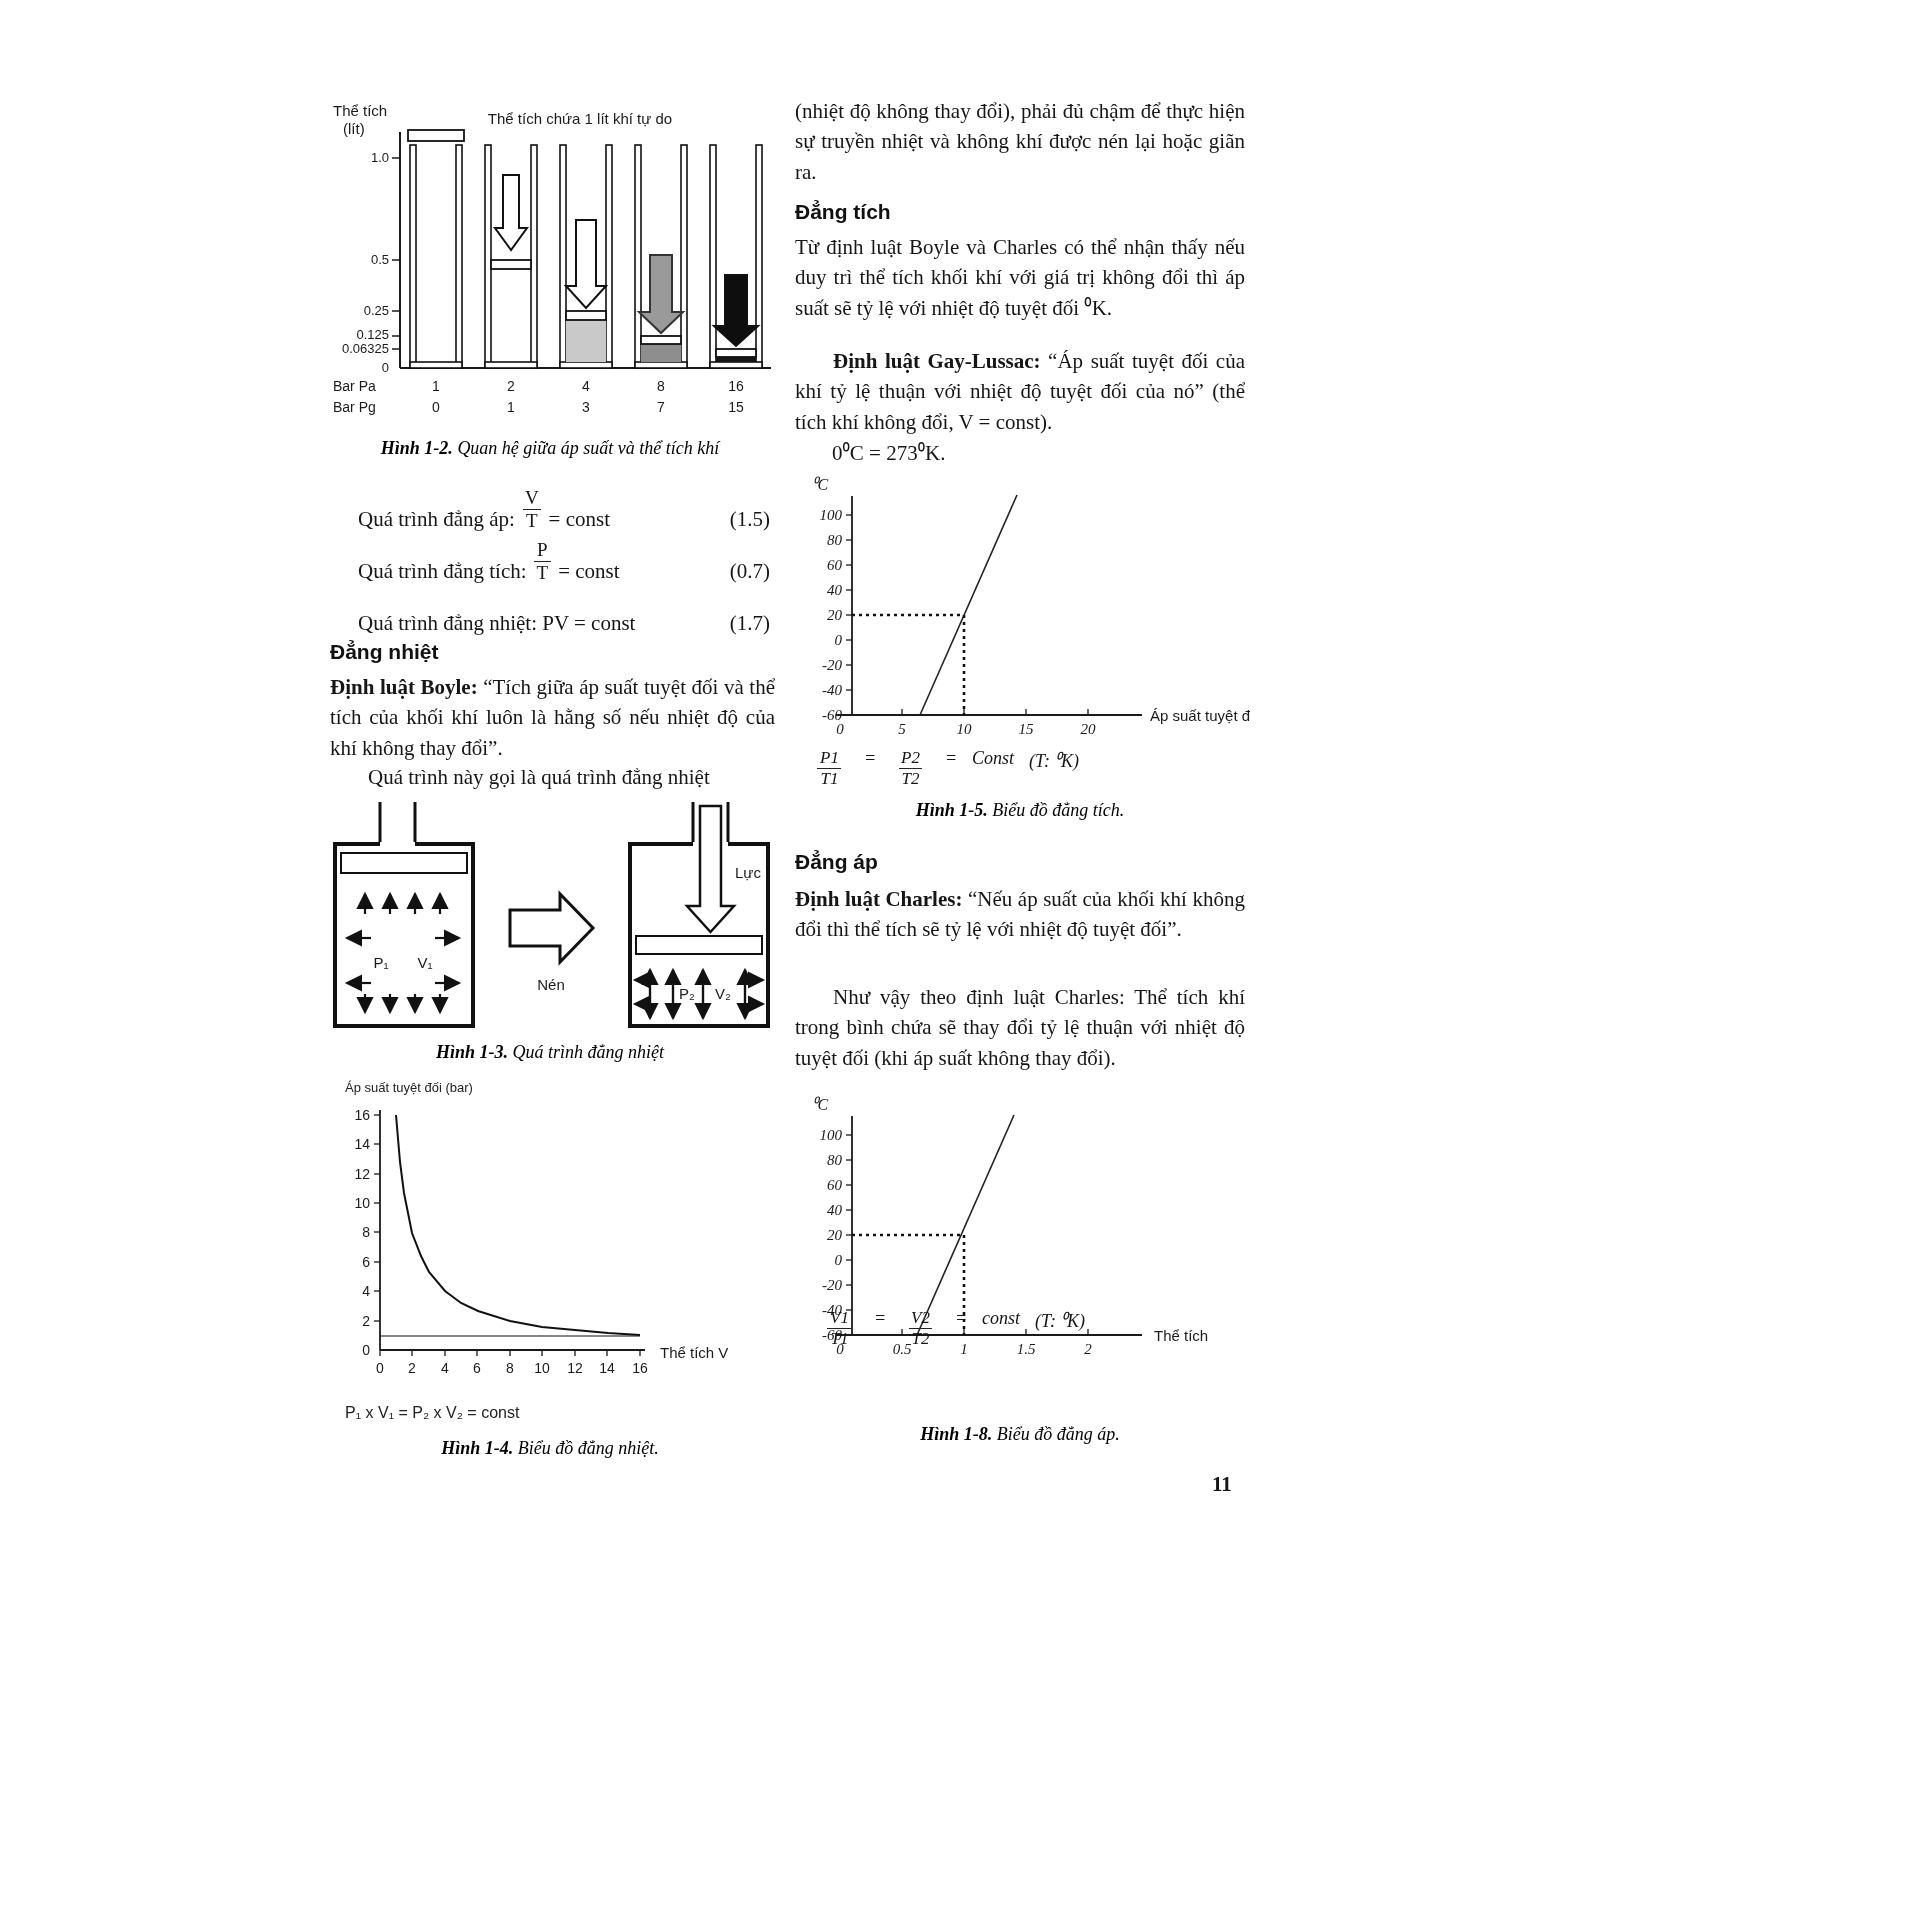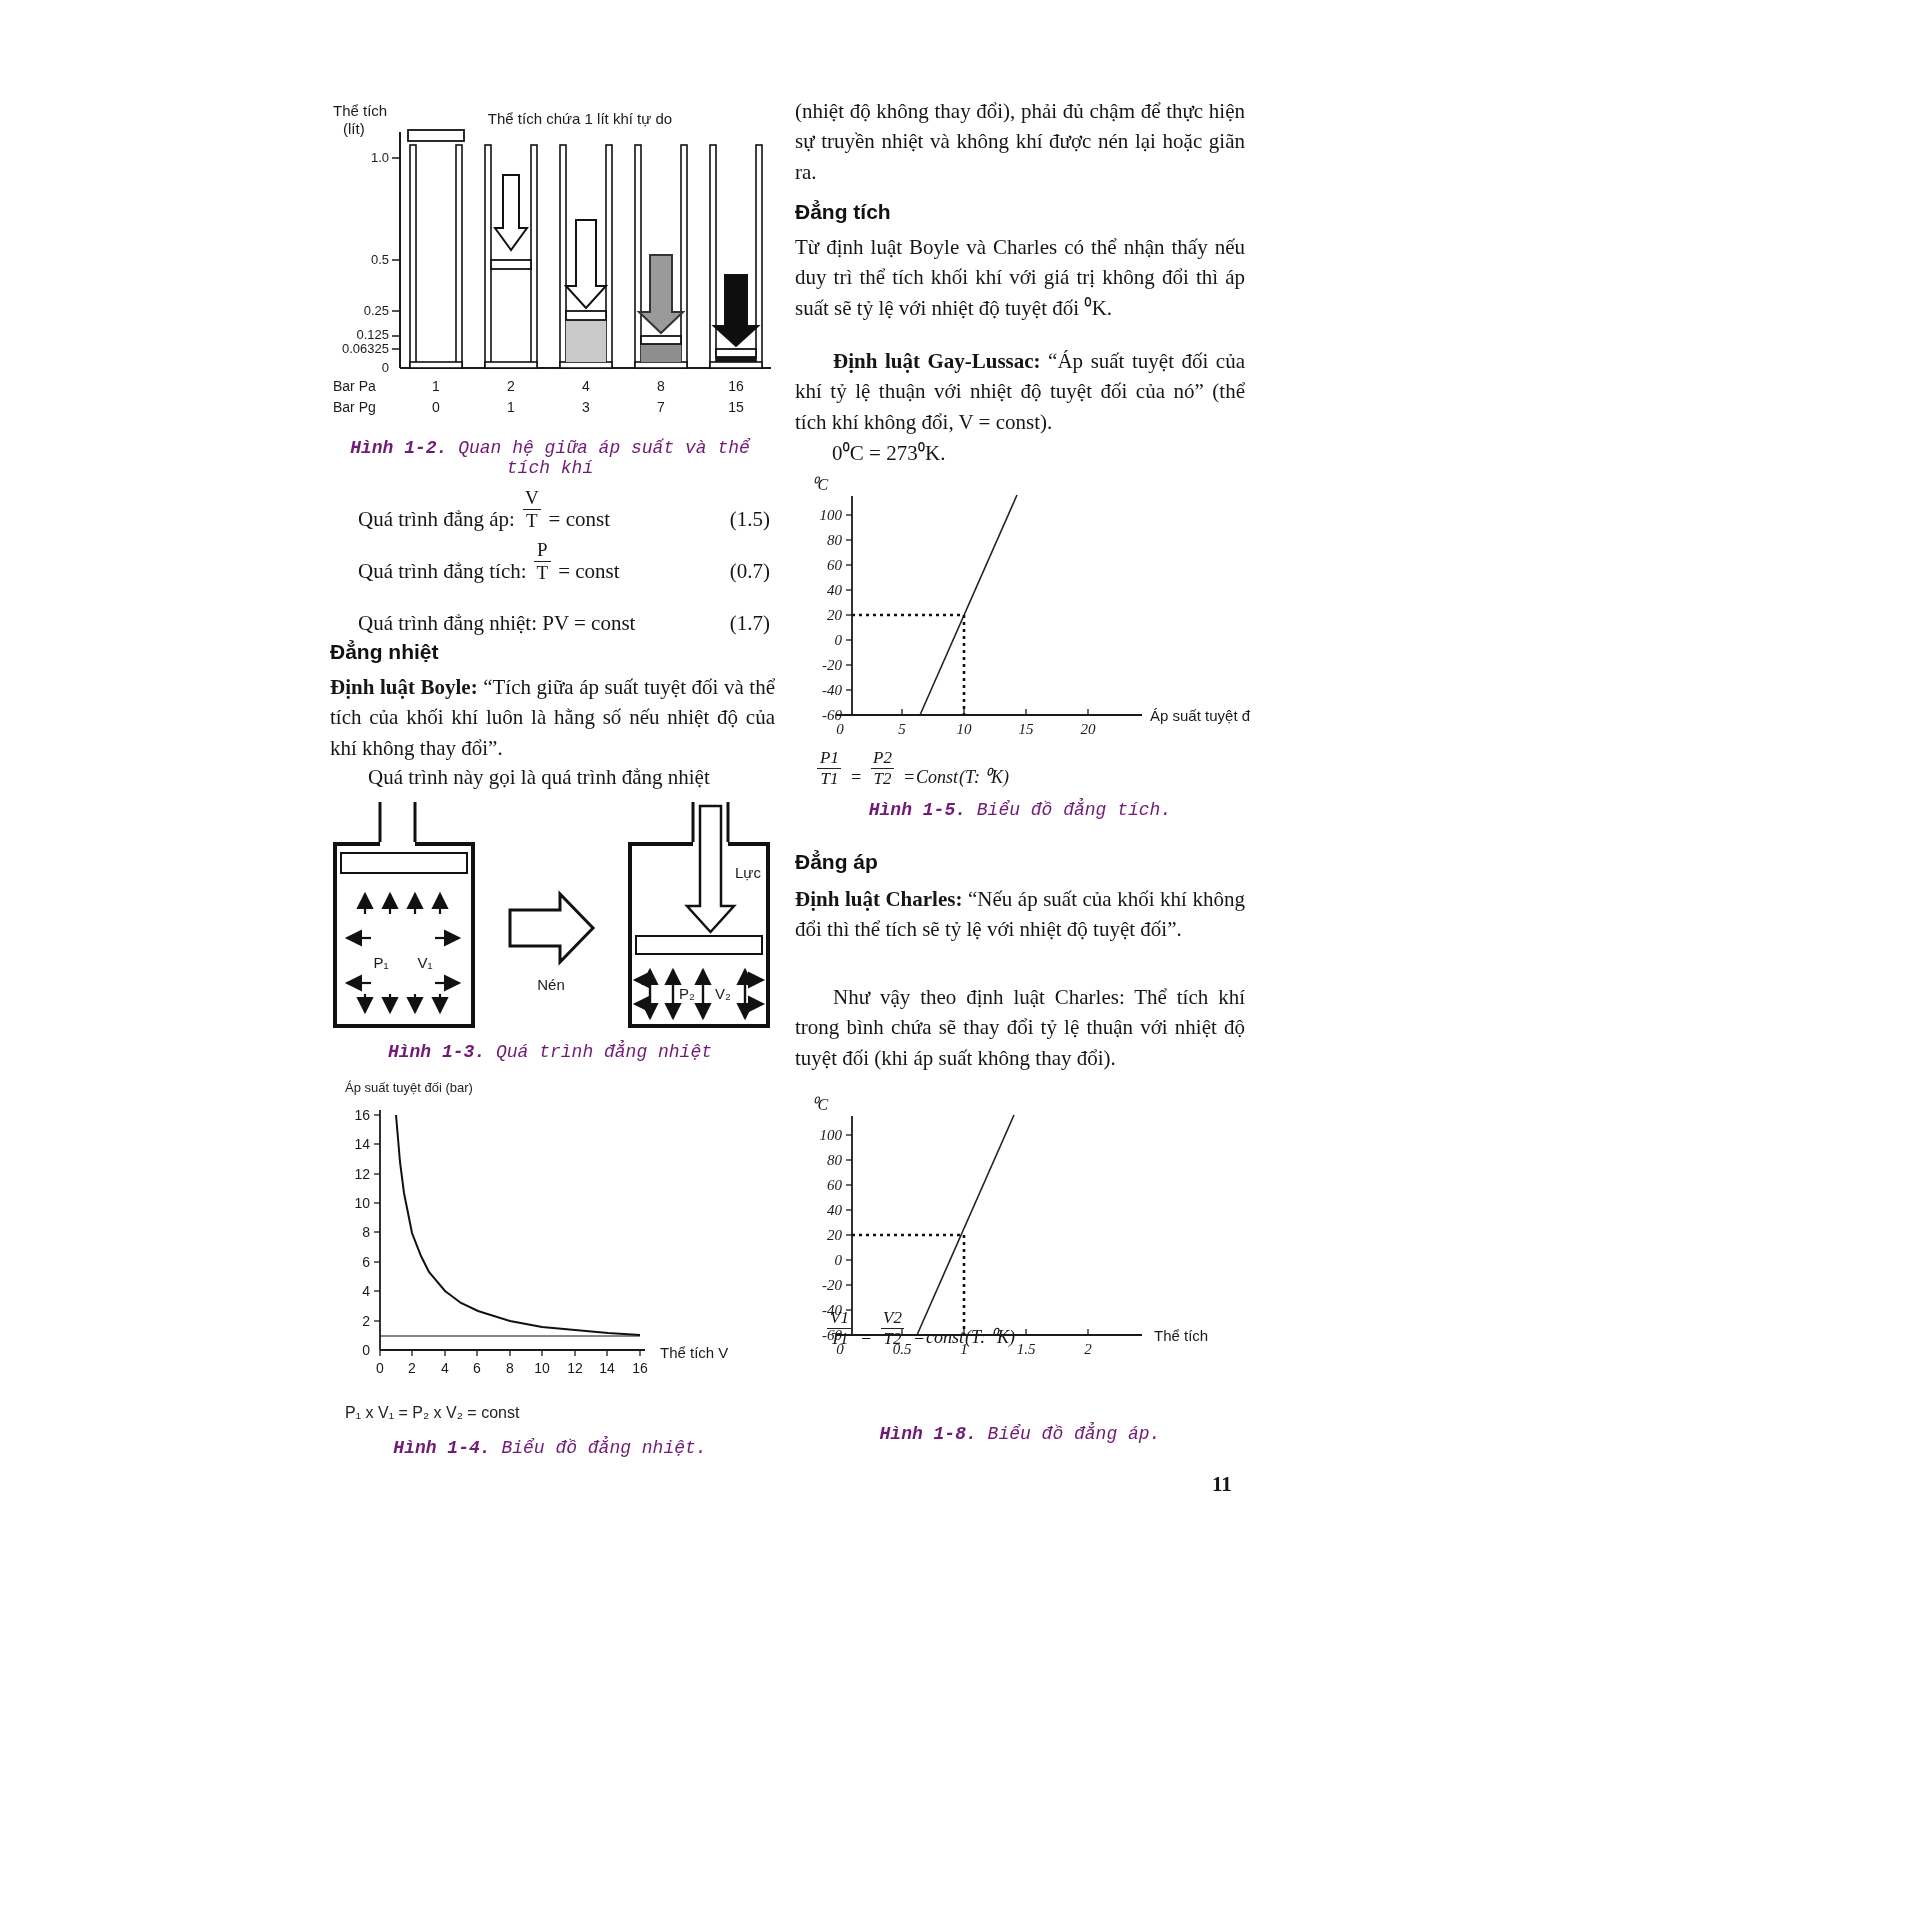--- a/index.html
+++ b/index.html
@@ -3,30 +3,30 @@
 <meta charset="utf-8">
 <style>
   *{margin:0;padding:0;box-sizing:border-box}
   html,body{background:#fff}
   body{width:1920px;height:1920px;position:relative;font-family:"Liberation Serif",serif;color:#161616;overflow:hidden}
   .abs{position:absolute}
   .body-text{font-size:21px;line-height:1.45;text-align:justify}
   .indent{text-indent:38px}
   .lead{font-weight:bold}
   .sect{font-family:"Liberation Sans",sans-serif;font-size:21px;font-weight:700;color:#111}
-  .caption{font-family:Liberation Mono, monospace;font-style:italic;font-size:18px;text-align:center;color:#701a75}
+  .caption{font-family:Liberation Serif, serif;font-style:italic;font-size:18px;text-align:center;color:#000000}
   .cap-lead{font-weight:bold;font-style:italic}
   .fig-label{font-family:"Liberation Sans",sans-serif;font-size:13px;color:#222}
   .eq-block{display:flex;flex-direction:column}
   .eq-row{display:flex;align-items:flex-end;font-size:21px;height:52px}
   .frac{display:inline-flex;flex-direction:column;align-items:center;line-height:1.15;font-size:19px;margin:0 7px}
   .frac .den{border-top:1.6px solid #222;padding:0 3px}
   .frac .num{padding:0 3px}
   .eq-tag{margin-left:auto}
-  .fig-eq{display:flex;align-items:flex-end;font-size:18px;font-style:italic;gap:1px}
+  .fig-eq{display:flex;align-items:flex-start;font-size:18px;font-style:italic;gap:15px}
   .fig-eq .frac{font-size:17px}
   svg text{font-family:"Liberation Sans",sans-serif;fill:#1b1b1b}
   svg text.ser{font-family:"Liberation Serif",serif;font-style:italic}
   .pgnum{font-size:21px;font-weight:bold}
 </style>
 </head>
 <body>
 
 <svg class="abs" style="left:325px;top:100px" width="450" height="320" viewBox="0 0 450 320">
   <text x="8" y="16" font-size="15">Thể tích</text>

